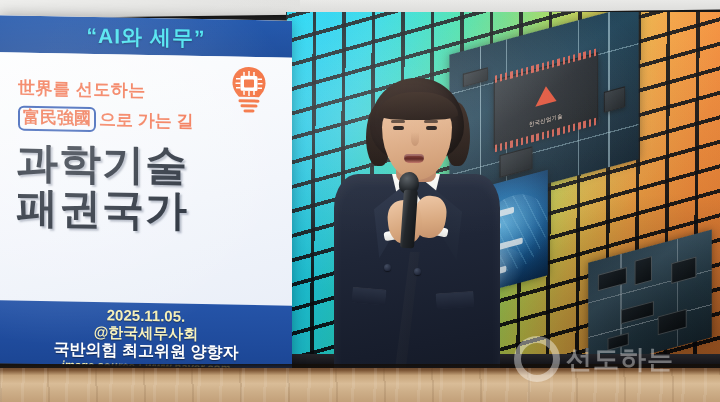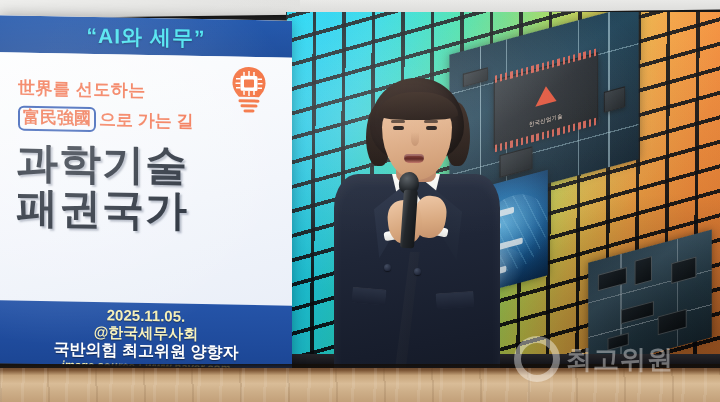--- a/index.html
+++ b/index.html
@@ -589,17 +589,17 @@
   <div class="floor-shadow"></div>
   <div class="floor">
     <div class="floor-grain"></div>
   </div>
 
   <div id="ambient"></div>
 
   <div id="watermark">
     <div id="wm-mark"></div>
     <div id="wm-text">
-      <div id="wm-name">최고위원</div>
+      <div id="wm-name">선도하는</div>
     </div>
   </div>
 
 </div>
 
 </body></html>

